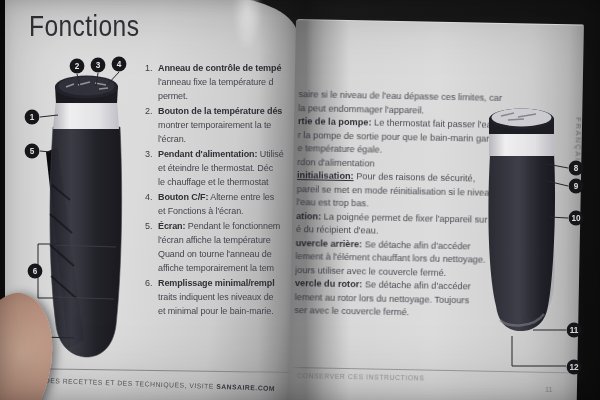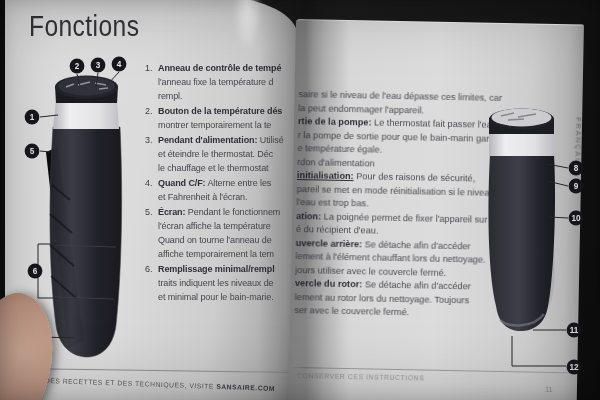--- a/index.html
+++ b/index.html
@@ -72,43 +72,44 @@
 
   <div class="page left-page">
     <div class="title">Fonctions</div>
 
     <div class="list">
       <div class="it">
         <span class="n">1.</span>
         <div class="tx">
           <div class="ln"><b>Anneau de contrôle de tempé</b><span></span></div>
           <div class="ln">l'anneau fixe la température d</div>
-          <div class="ln">rempl.</div>
+          <div class="ln">permet.</div>
         </div>
       </div>
       <div class="it">
         <span class="n">2.</span>
         <div class="tx">
           <div class="ln"><b>Bouton de la température dés</b><span></span></div>
           <div class="ln">montrer temporairement la te</div>
+          <div class="ln">l'écran.</div>
         </div>
       </div>
       <div class="it">
         <span class="n">3.</span>
         <div class="tx">
           <div class="ln"><b>Pendant d'alimentation:</b><span> Utilisé</span></div>
           <div class="ln">et éteindre le thermostat. Déc</div>
           <div class="ln">le chauffage et le thermostat</div>
         </div>
       </div>
       <div class="it">
         <span class="n">4.</span>
         <div class="tx">
-          <div class="ln"><b>Quand C/F:</b><span> Alterne entre les</span></div>
-          <div class="ln">et Fahrenheit à l'écran.</div>
+          <div class="ln"><b>Bouton C/F:</b><span> Alterne entre les</span></div>
+          <div class="ln">et Fonctions à l'écran.</div>
         </div>
       </div>
       <div class="it">
         <span class="n">5.</span>
         <div class="tx">
           <div class="ln"><b>Écran:</b><span> Pendant le fonctionnem</span></div>
           <div class="ln">l'écran affiche la température</div>
           <div class="ln">Quand on tourne l'anneau de</div>
           <div class="ln">affiche temporairement la tem</div>
         </div>

